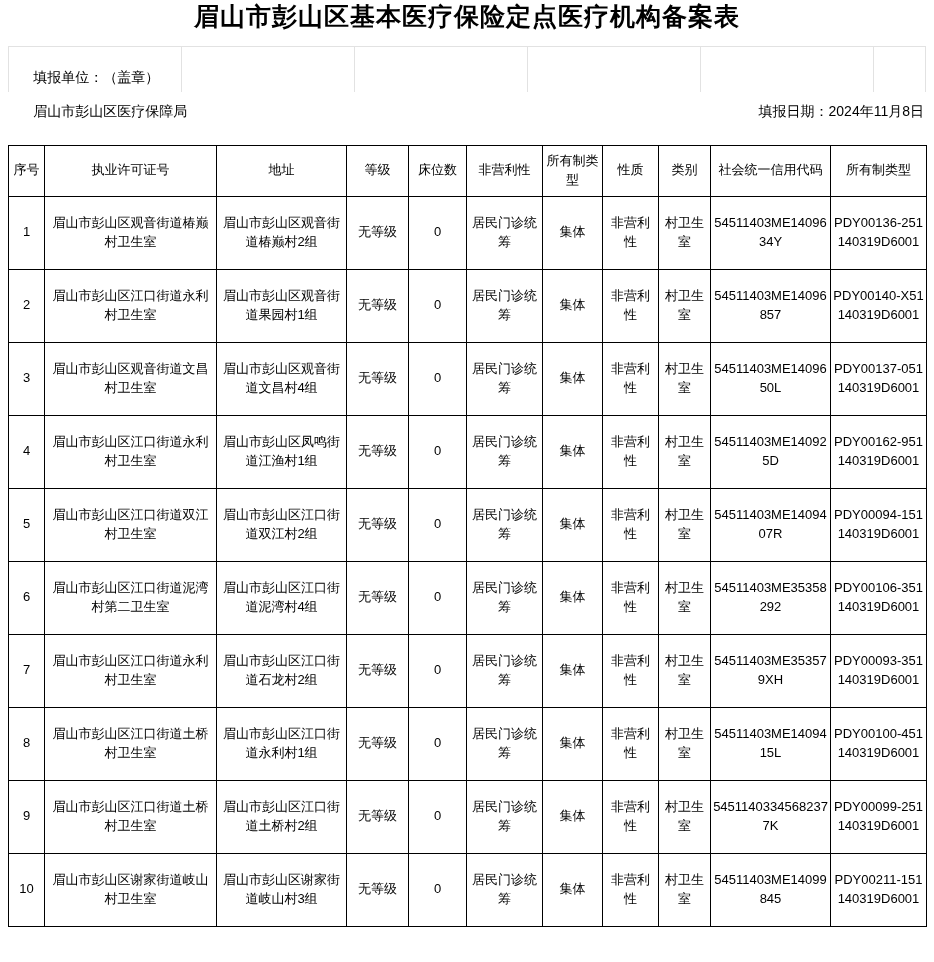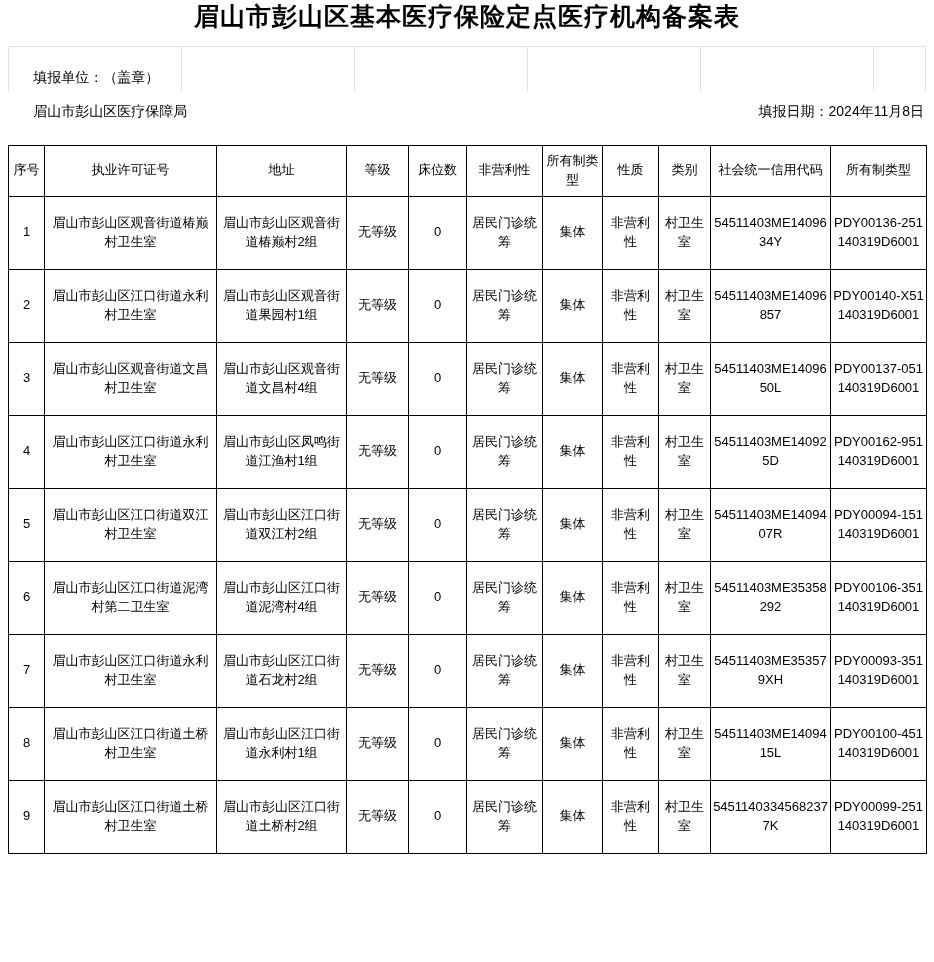--- a/index.html
+++ b/index.html
@@ -285,20 +285,33 @@
           <td class="addr">眉山市彭山区江口街道土桥村2组</td>
           <td>无等级</td>
           <td>0</td>
           <td>居民门诊统筹</td>
           <td>集体</td>
           <td>非营利性</td>
           <td>村卫生室</td>
           <td class="code">54511403345682377K</td>
           <td class="license">PDY00099-251140319D6001</td>
         </tr>
+        <tr>
+          <td>10</td>
+          <td class="name">眉山市彭山区谢家街道岐山村卫生室</td>
+          <td class="addr">眉山市彭山区谢家街道岐山村3组</td>
+          <td>无等级</td>
+          <td>0</td>
+          <td>居民门诊统筹</td>
+          <td>集体</td>
+          <td>非营利性</td>
+          <td>村卫生室</td>
+          <td class="code">54511403ME14099845</td>
+          <td class="license">PDY00211-151140319D6001</td>
+        </tr>
       </tbody>
   </table>
 
   <div class="note">
     
     
   </div>
 
 </div>
 

